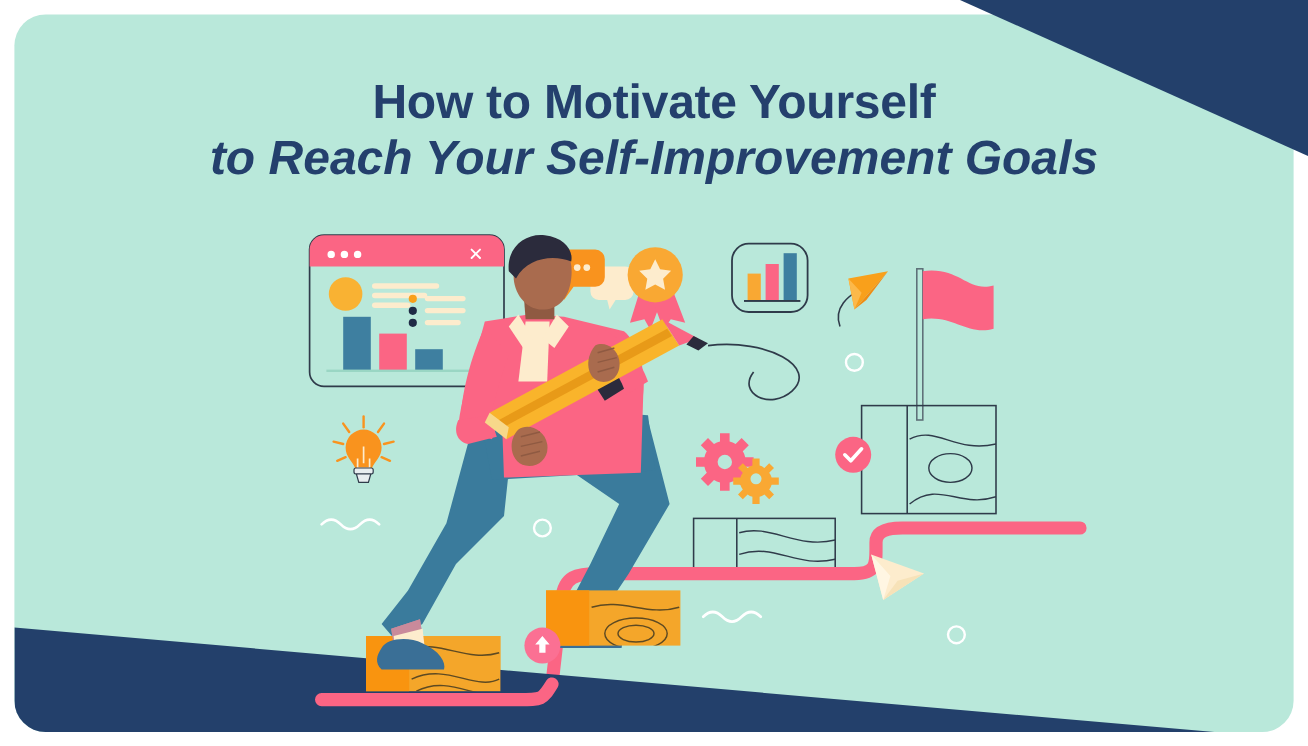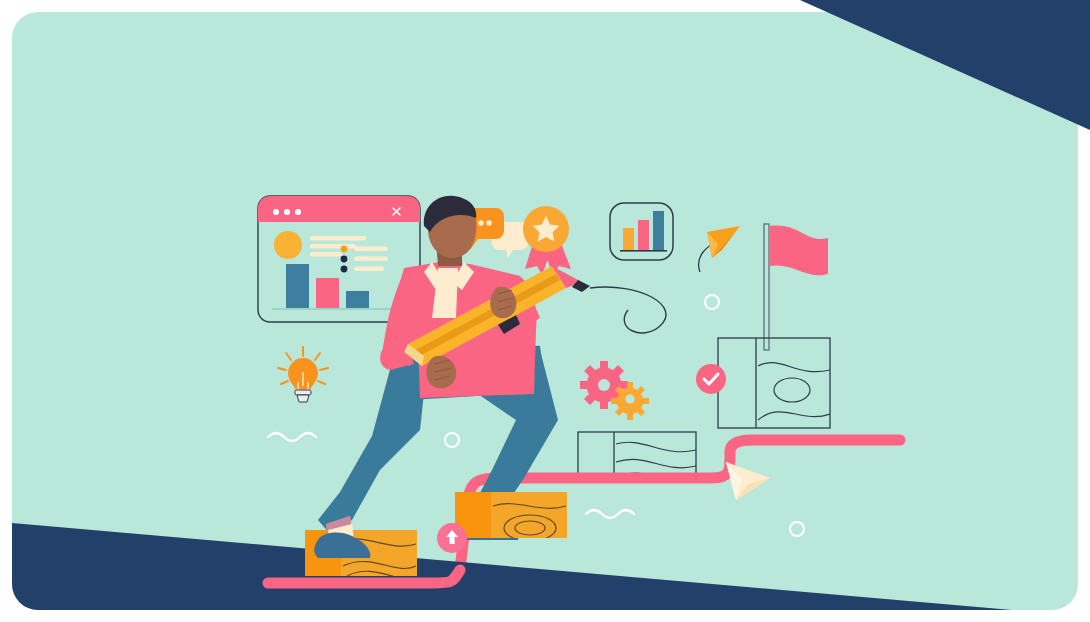--- a/index.html
+++ b/index.html
@@ -57,20 +57,22 @@
 </style>
 </head>
 <body>
 
 <div id="canvas">
 
   <div class="mint-panel"></div>
   <div class="navy-tr"></div>
 
   <div class="title-wrap">
+    <div class="title-l1">How to Motivate Yourself</div>
+    <div class="title-l2">to Reach Your Self-Improvement Goals</div>
   </div>
 
   <svg class="art" viewBox="0 0 1090 622">
 
     <defs>
       <clipPath id="clipPanel">
           <rect x="12" y="12" width="1066" height="598" rx="26"></rect>
         </clipPath>
       <clipPath id="clipWin">
           <rect x="258" y="196" width="162" height="126" rx="12"></rect>

